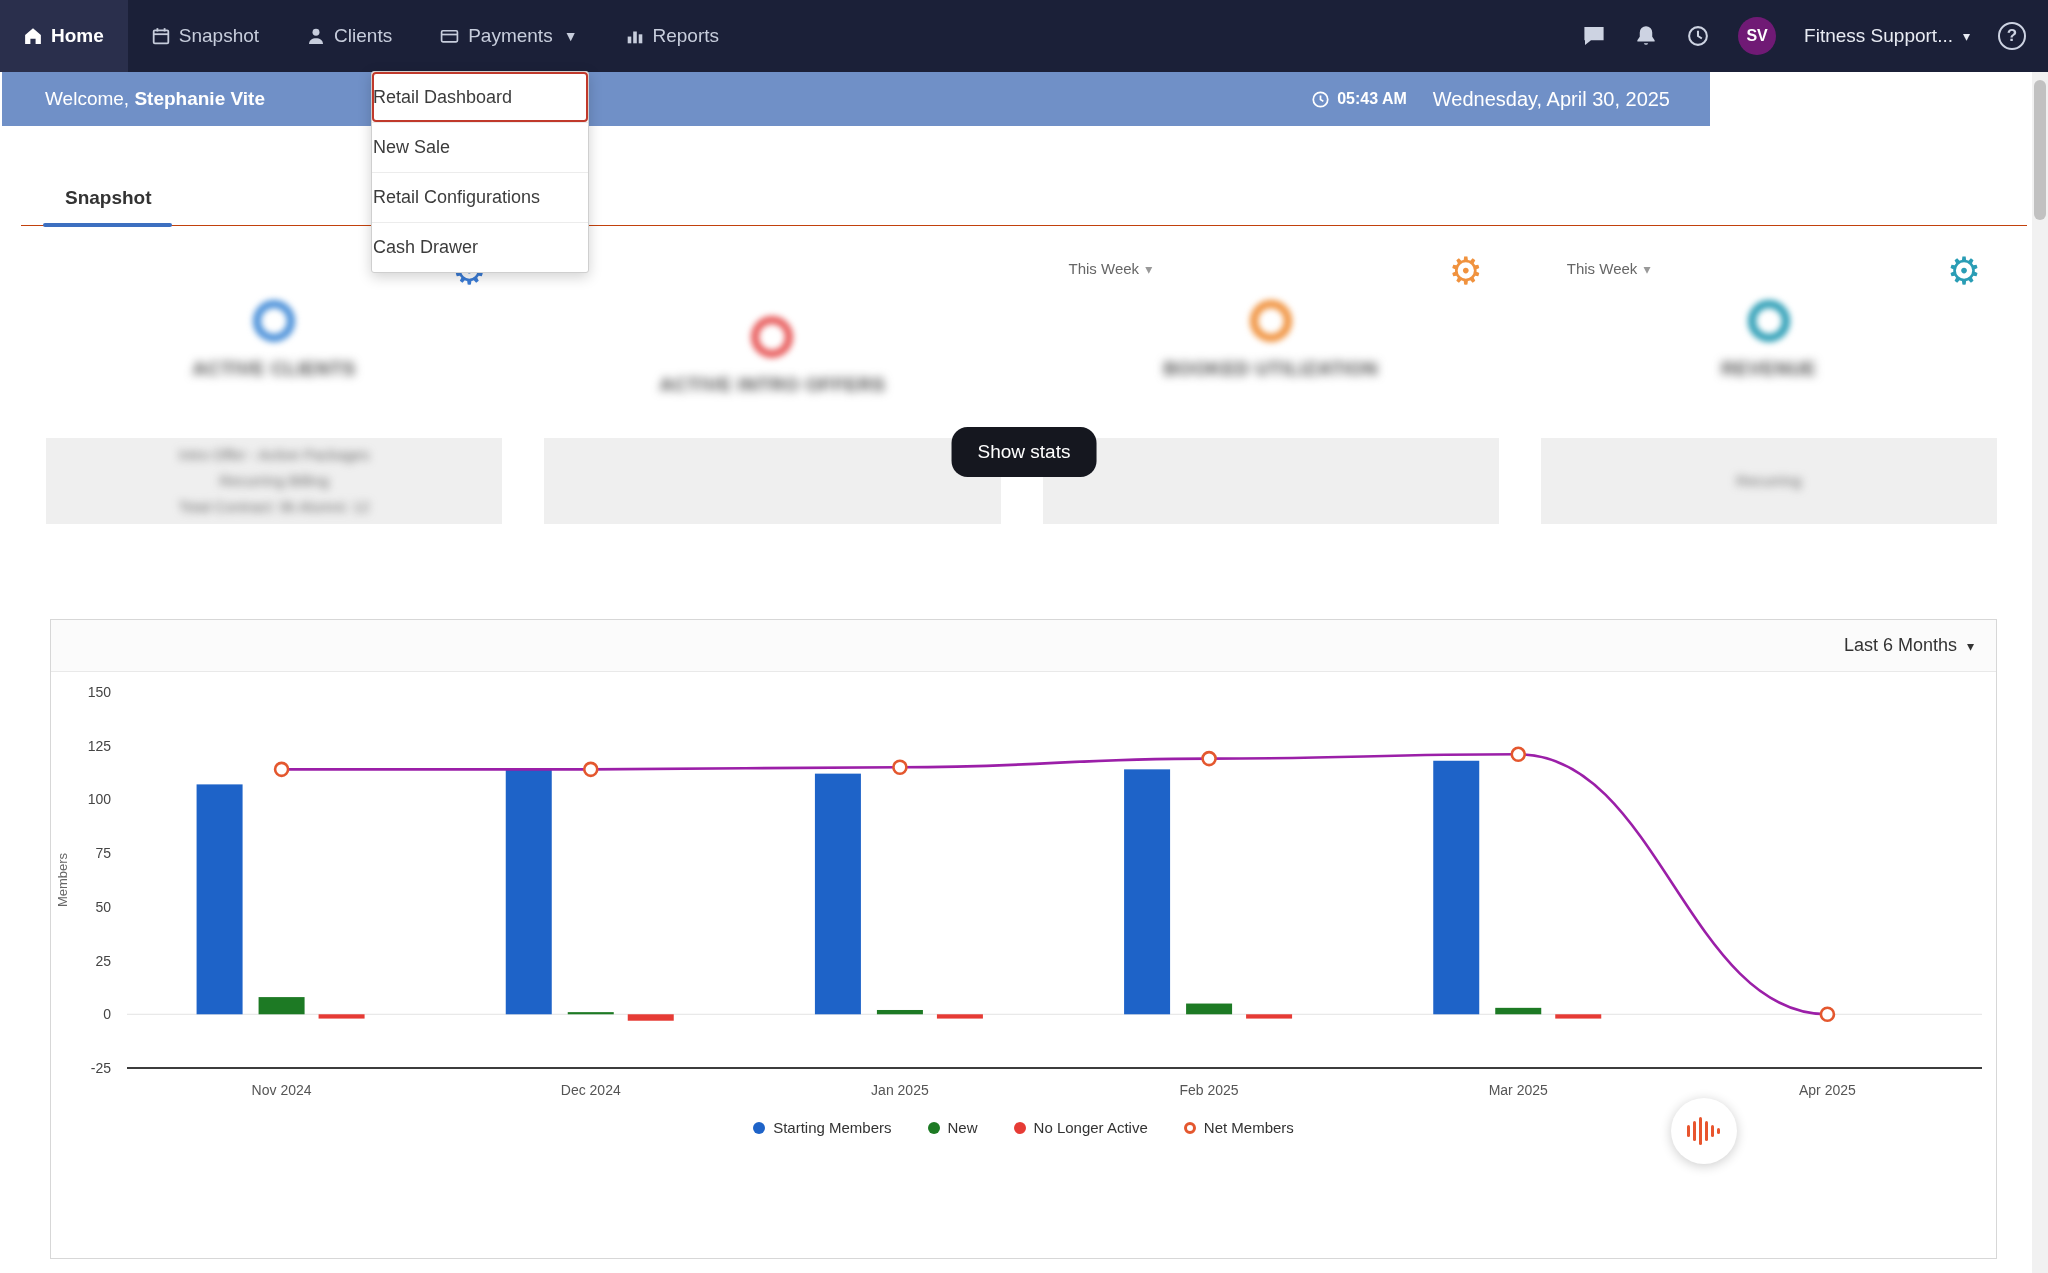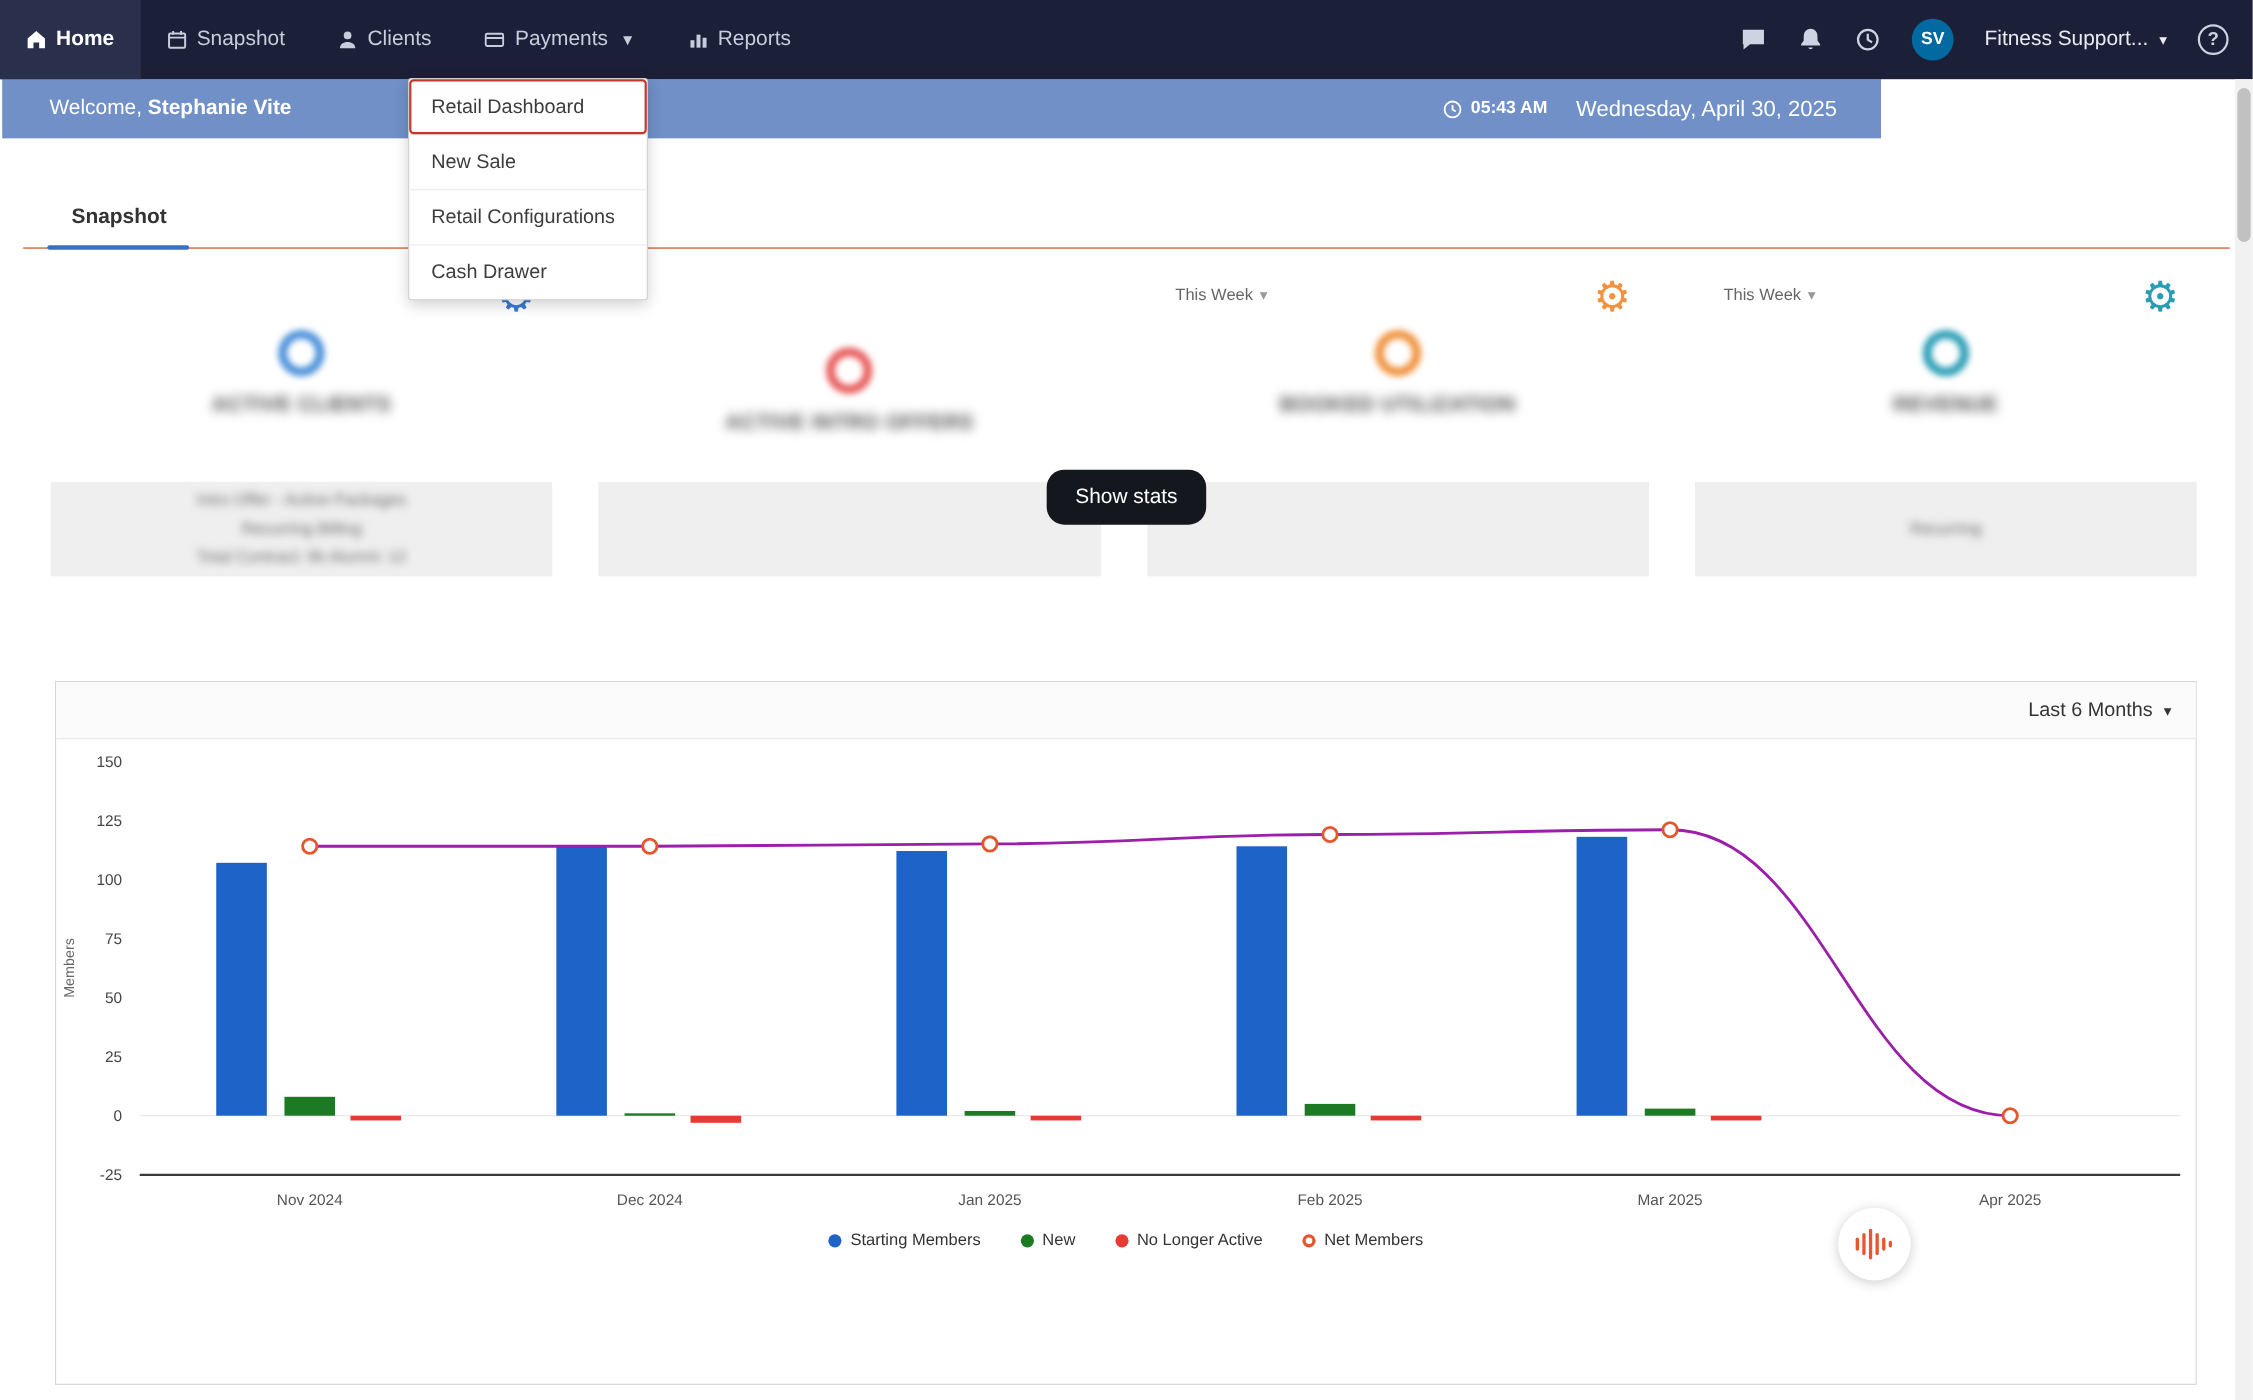--- a/index.html
+++ b/index.html
@@ -11,38 +11,38 @@
   .topnav { position:absolute; left:0; top:0; width:2048px; height:72px;
     background:#1b2038; display:flex; align-items:stretch; z-index:40; }
   .nav-item { display:flex; align-items:center; gap:9px; padding:0 24px;
     color:#c7cddc; font-size:19px; cursor:pointer; }
   .nav-item.active { background:#2a2f4c; color:#fff; font-weight:bold; }
   .nav-item .nico { display:flex; align-items:center; }
   .nav-item svg { display:block; }
   .caret { font-size:14px; color:inherit; margin-left:2px; }
   .nav-right { margin-left:auto; display:flex; align-items:center; gap:28px; padding-right:22px; }
   .icon-btn { color:#cdd3e2; display:flex; align-items:center; cursor:pointer; }
-  .avatar { width:38px; height:38px; border-radius:50%; background:#0369a1; color:#fff;
+  .avatar { width:38px; height:38px; border-radius:50%; background:#701a75; color:#fff;
     font-size:16px; font-weight:bold; display:flex; align-items:center; justify-content:center; }
   .account { display:flex; align-items:center; gap:8px; color:#e8ebf3; font-size:19px; cursor:pointer; }
   .help-circle { width:28px; height:28px; border-radius:50%; border:2px solid #cdd3e2;
     color:#cdd3e2; font-size:17px; font-weight:bold; display:flex; align-items:center;
     justify-content:center; cursor:pointer; }
 
   
   .welcome { position:absolute; left:2px; top:72px; width:1708px; height:54px; background:#7090c7;
     color:#fff; display:flex; align-items:center; font-size:19px; padding:0 40px 0 43px; }
   .welcome .right { margin-left:auto; display:flex; align-items:center; gap:26px; }
   .welcome .time { display:flex; align-items:center; gap:7px; font-weight:bold; font-size:16px; }
   .welcome .date { font-size:20px; }
 
   
   .dropdown { position:absolute; left:371px; top:71px; width:218px; background:#fff;
     border:1px solid #cfcfcf; border-radius:3px; box-shadow:0 4px 14px rgba(0,0,0,.18); z-index:60; }
-  .dd-item { height:50px; display:flex; align-items:center; padding:0 20px; font-size:18px;
+  .dd-item { height:50px; display:flex; align-items:center; padding:0 1px; font-size:18px;
     color:#3c3c3c; cursor:pointer; border-top:1px solid #ececec; }
   .dd-item:first-child { border-top:none; }
   .dd-item.highlighted { outline:2px solid #c0392b; outline-offset:-2px; border-radius:4px; }
 
   
   .content { position:absolute; left:0; top:126px; width:2048px; height:1147px; background:#fff; }
   .tabbar { position:relative; height:100px; border-bottom:1px solid #c2410c;
     margin:0 21px 0 21px; }
   .tab { position:absolute; left:22px; bottom:0; padding:0 20px 16px 22px; font-size:19px;
     font-weight:bold; color:#333; cursor:pointer; }

